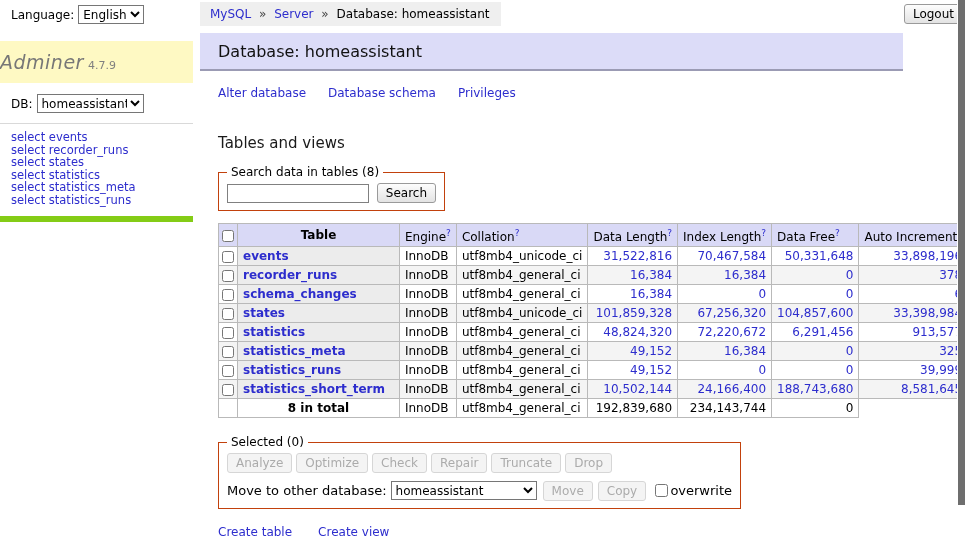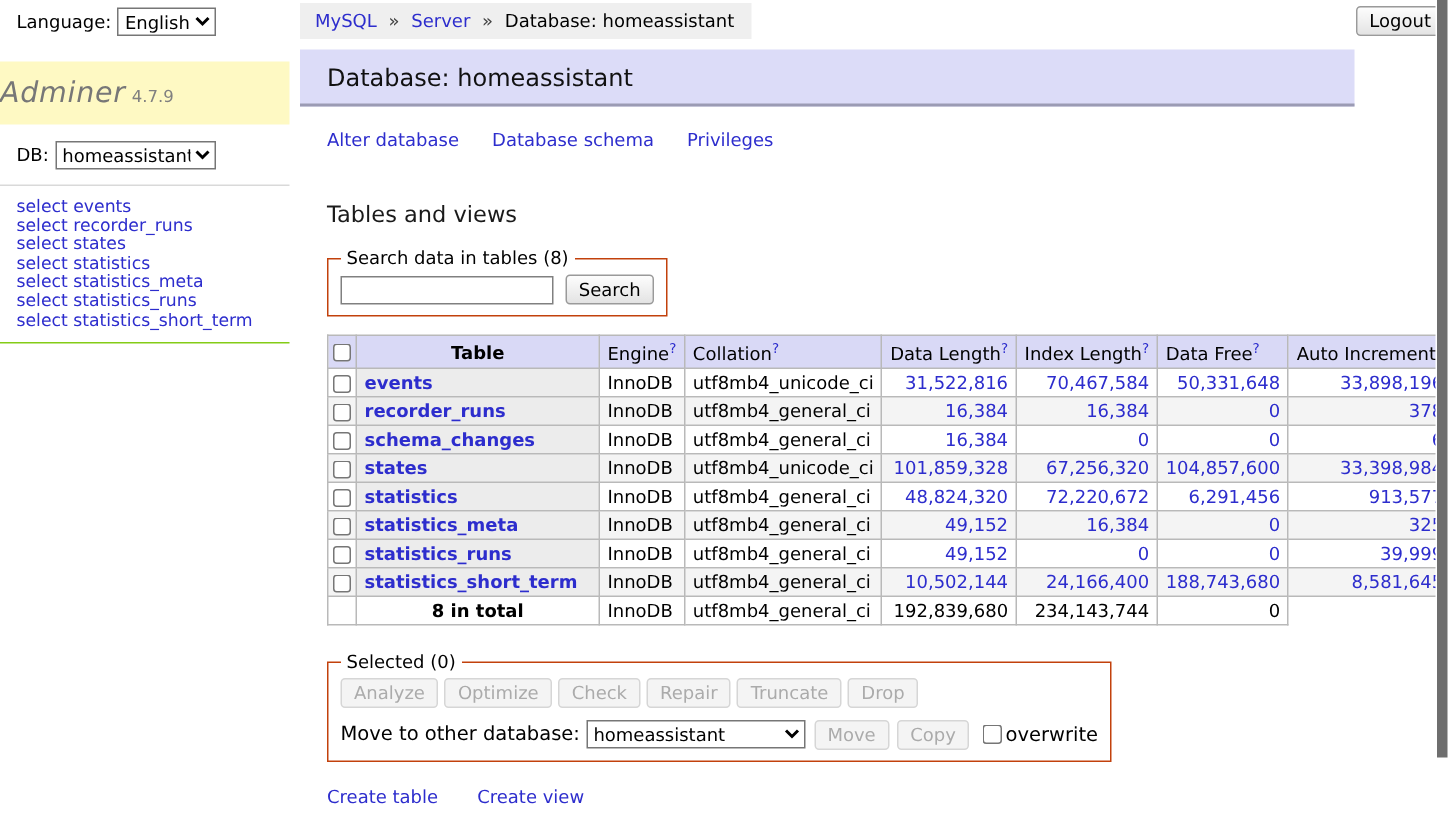--- a/index.html
+++ b/index.html
@@ -25,21 +25,21 @@
   .brand {
     background: #fef9c3; padding: 10px 0 10px 0; margin-top: 12px;
     color: #777;
   }
   .brand .brand-name { font-style: italic; font-size: 19px; letter-spacing: .5px; }
   .brand .brand-version { font-size: 11px; margin-left: 4px; color: #808080; }
   .db-row { padding: 11px 0 10px 11px; font-size: 12px; border-bottom: 1px solid #d9d9d9; }
   .db-row select { width: 107px; margin-left: 4px; }
   .sb-actions { padding: 8px 0 9px 11px; width: 190px; border-bottom: 1px solid #d9d9d9; line-height: 17px; }
   .sb-actions a { margin-right: 16px; white-space: nowrap; }
-  .sb-tables { padding: 7px 0 9px 11px; border-bottom: 1px solid #84cc16; }
+  .sb-tables { padding: 7px 0 9px 11px; border-bottom: 6px solid #84cc16; }
   .sb-tables a { display: block; font-size: 11.5px; line-height: 12.6px; }
 
   
   .main { position: absolute; left: 200px; top: 0; width: 758px; }
   .breadcrumb {
     display: inline-block; background: #efefef; padding: 5px 12px 5px 10px;
     margin-top: 2px; font-size: 12px; color: #000;
   }
   .breadcrumb .sep { color: #444; margin: 0 4px; }
   .logout-btn { position: absolute; right: 3px; top: 4px; }
@@ -109,21 +109,20 @@
   <div class="db-row">
     <span>DB:</span><select><option>homeassistant</option></select>
   </div>
   <div class="sb-tables" id="sb-tables">
       <a>select events</a>
       <a>select recorder_runs</a>
       <a>select states</a>
       <a>select statistics</a>
       <a>select statistics_meta</a>
       <a>select statistics_runs</a>
-      <a>select statistics_short_term</a>
     </div>
 </div>
 
 <div class="main">
   <div class="breadcrumb" id="breadcrumb"><a>MySQL</a><span class="sep"> » </span><a>Server</a><span class="sep"> » </span><span>Database: homeassistant</span></div>
 
   <h2 class="page-title">Database: homeassistant</h2>
 
   <div class="content">
     <div class="links-row" id="db-links"><a>Alter database</a><a>Database schema</a><a>Privileges</a></div>

